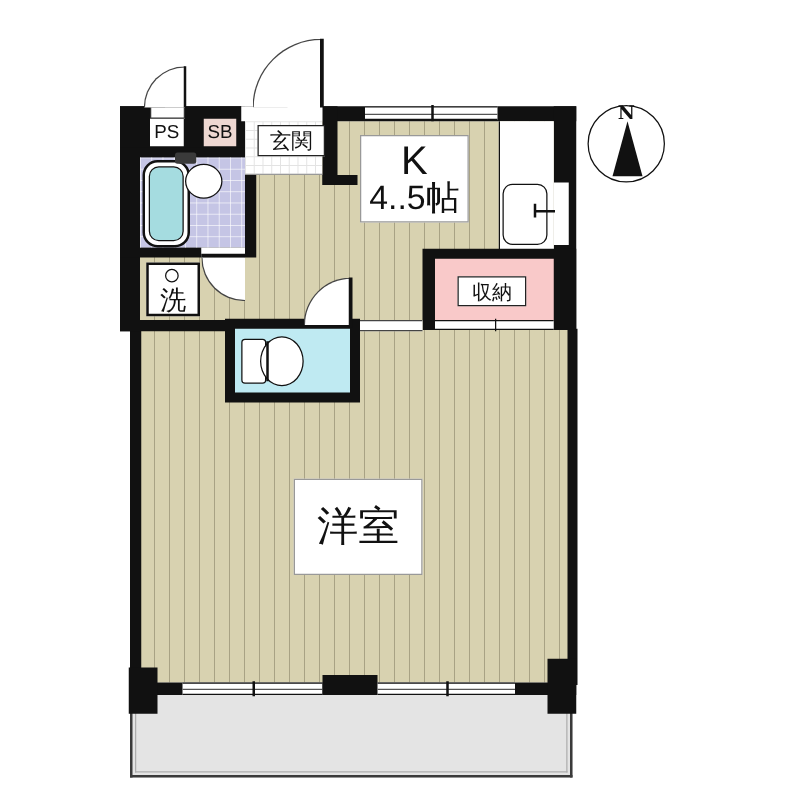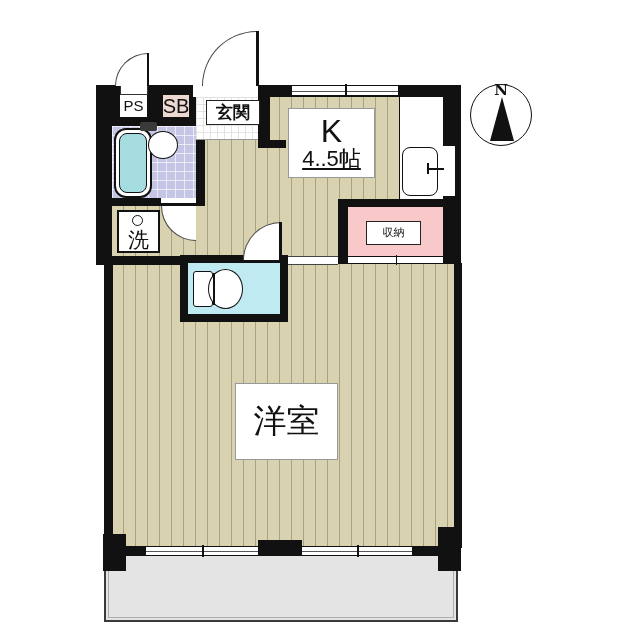--- a/index.html
+++ b/index.html
@@ -57,21 +57,21 @@
   <div class="abs wall" style="left:104px;top:256px;width:9px;height:292px;"></div>
   <div class="abs wall" style="left:443px;top:85px;width:18px;height:178px;"></div>
   <div class="abs" style="left:443px;top:146px;width:12px;height:50px;background:#fff;"></div>
   <div class="abs wall" style="left:454px;top:263px;width:8px;height:285px;"></div>
   <div class="abs wall" style="left:104px;top:546px;width:357px;height:10px;"></div>
 
   <div class="abs wall" style="left:112px;top:85px;width:84px;height:41px;"></div>
   <div class="abs labelbox" style="left:120px;top:95px;width:27px;height:22px;font-size:15px;">
     <span>PS</span>
   </div>
-  <div class="abs labelbox" style="left:163px;top:95px;width:26px;height:22px;font-size:20px;background:var(--sb-pink,#eed8d2);">
+  <div class="abs labelbox" style="left:163px;top:95px;width:26px;height:22px;font-size:15px;background:var(--sb-pink,#eed8d2);">
     <span>SB</span>
   </div>
 
   <div class="abs wall" style="left:96px;top:118px;width:109px;height:88px;"></div>
   <div class="abs tile-bath" style="left:112px;top:126px;width:84px;height:72px;"></div>
   <div class="abs" style="left:161px;top:198px;width:35px;height:8px;background:#fff;"></div>
   <div class="abs" style="left:114px;top:128px;width:38px;height:70px;background:#fff;border:2px solid #111;border-radius:12px;padding:3px;">
     <div style="width:100%;height:100%;box-sizing:border-box;background:var(--bathtub,#a5dce0);border:1px solid #111;border-radius:8px;"></div>
   </div>
   <div class="abs" style="left:140px;top:122px;width:17px;height:9px;background:#3a3a3a;border-radius:2px;"></div>
@@ -127,28 +127,28 @@
   <div class="abs arc-bl" style="left:161px;top:206px;width:35px;height:35px;"></div>
   <div class="abs leaf" style="left:161px;top:203px;width:35px;height:2.5px;"></div>
   <div class="abs arc-tl" style="left:243px;top:222px;width:38px;height:38px;"></div>
   <div class="abs leaf" style="left:279px;top:222px;width:2.5px;height:40px;"></div>
 
   <div class="abs" style="left:117px;top:210px;width:43px;height:43px;background:#fff;border:2.5px solid #111;">
     <div class="abs" style="left:13px;top:3px;width:11px;height:11px;border:1.5px solid #111;border-radius:50%;background:#fff;"></div>
     <div class="abs" style="left:0;right:0;top:14px;text-align:center;font-size:21px;">洗</div>
   </div>
 
-  <div class="abs labelbox" style="left:206px;top:100px;width:54px;height:25px;border:1.5px solid #222;font-size:17px;font-weight:bold;">
+  <div class="abs labelbox" style="left:206px;top:100px;width:54px;height:25px;border:1.5px solid #222;font-size:17px;">
     <span>玄関</span>
   </div>
   <div class="abs labelbox" style="left:288px;top:108px;width:87px;height:70px;border:1px solid #999;flex-direction:column;">
     <div style="font-size:32px;line-height:1;">K</div>
-    <div style="font-size:22px;line-height:1.1;text-decoration:underline;">4..5帖</div>
+    <div style="font-size:27px;line-height:1.1;">4..5帖</div>
   </div>
-  <div class="abs labelbox" style="left:366px;top:221px;width:55px;height:24px;border:1.5px solid #222;font-size:11px;">
+  <div class="abs labelbox" style="left:366px;top:221px;width:55px;height:24px;border:1.5px solid #222;font-size:16px;align-items:flex-end;">
     <span>収納</span>
   </div>
   <div class="abs labelbox" style="left:235px;top:383px;width:103px;height:77px;border:1px solid #999;flex-direction:row;">
     <div style="font-size:33px;line-height:1.05;">洋室</div>
   </div>
 
   <div class="abs" style="left:470px;top:84px;width:62px;height:62px;border:1.5px solid #111;border-radius:50%;background:#fff;">
     <div class="abs" style="left:19px;top:12px;width:0;height:0;border-left:12px solid transparent;border-right:12px solid transparent;border-bottom:44px solid #111;"></div>
     <div class="abs" style="left:0;right:0;top:-4px;text-align:center;font-family:'DejaVu Serif','Liberation Serif',serif;font-weight:bold;font-size:15px;">N</div>
   </div>

